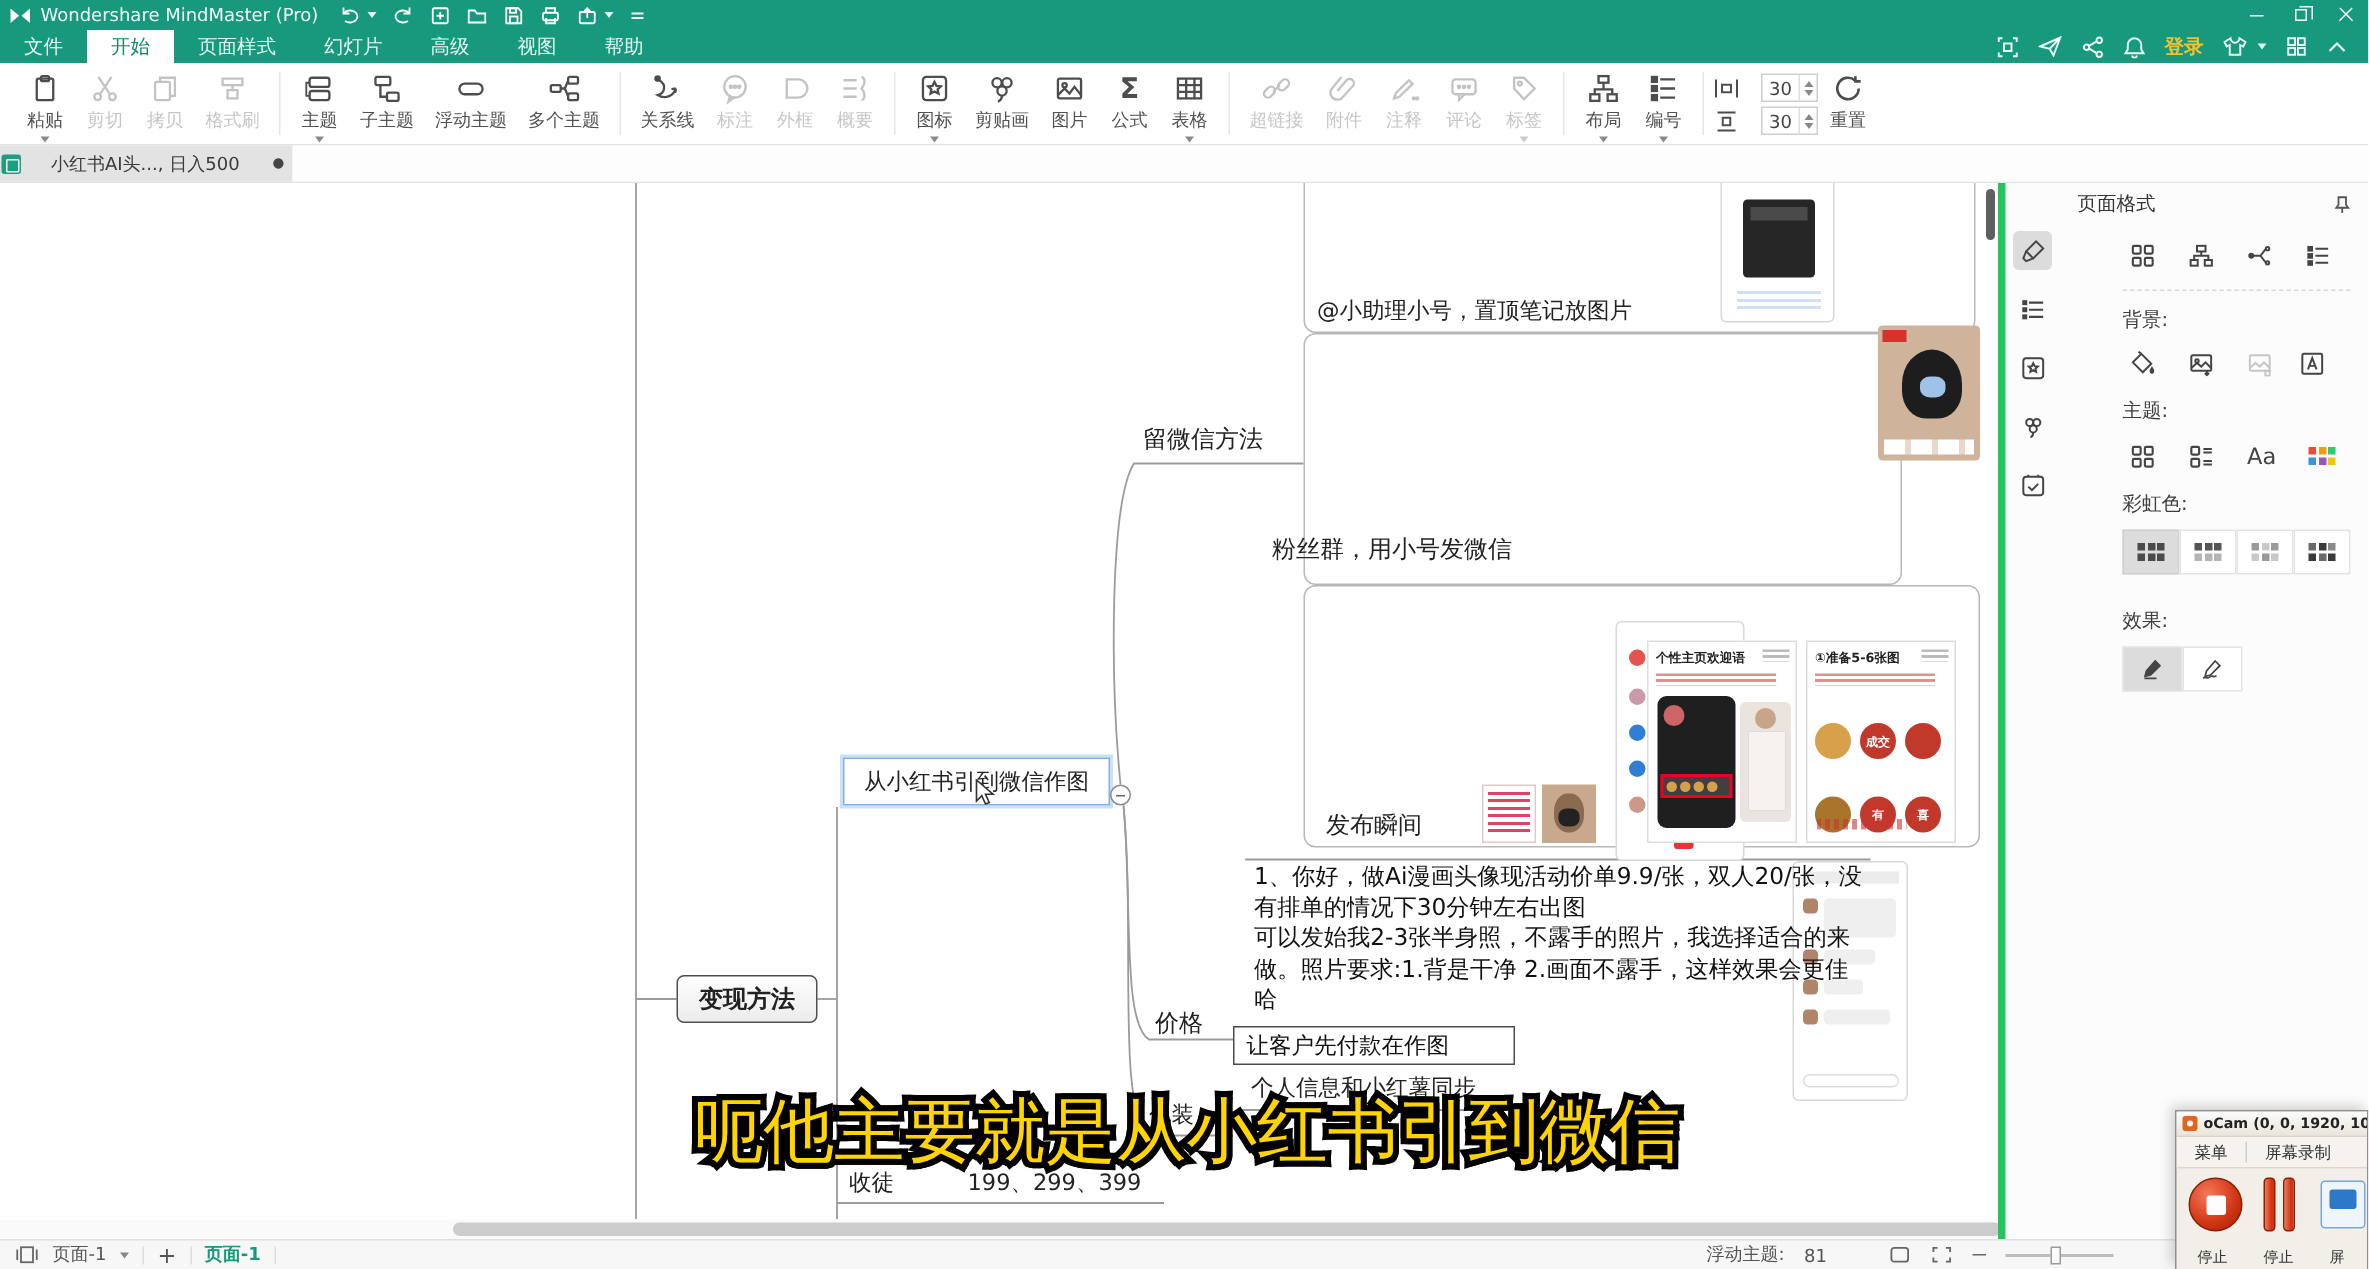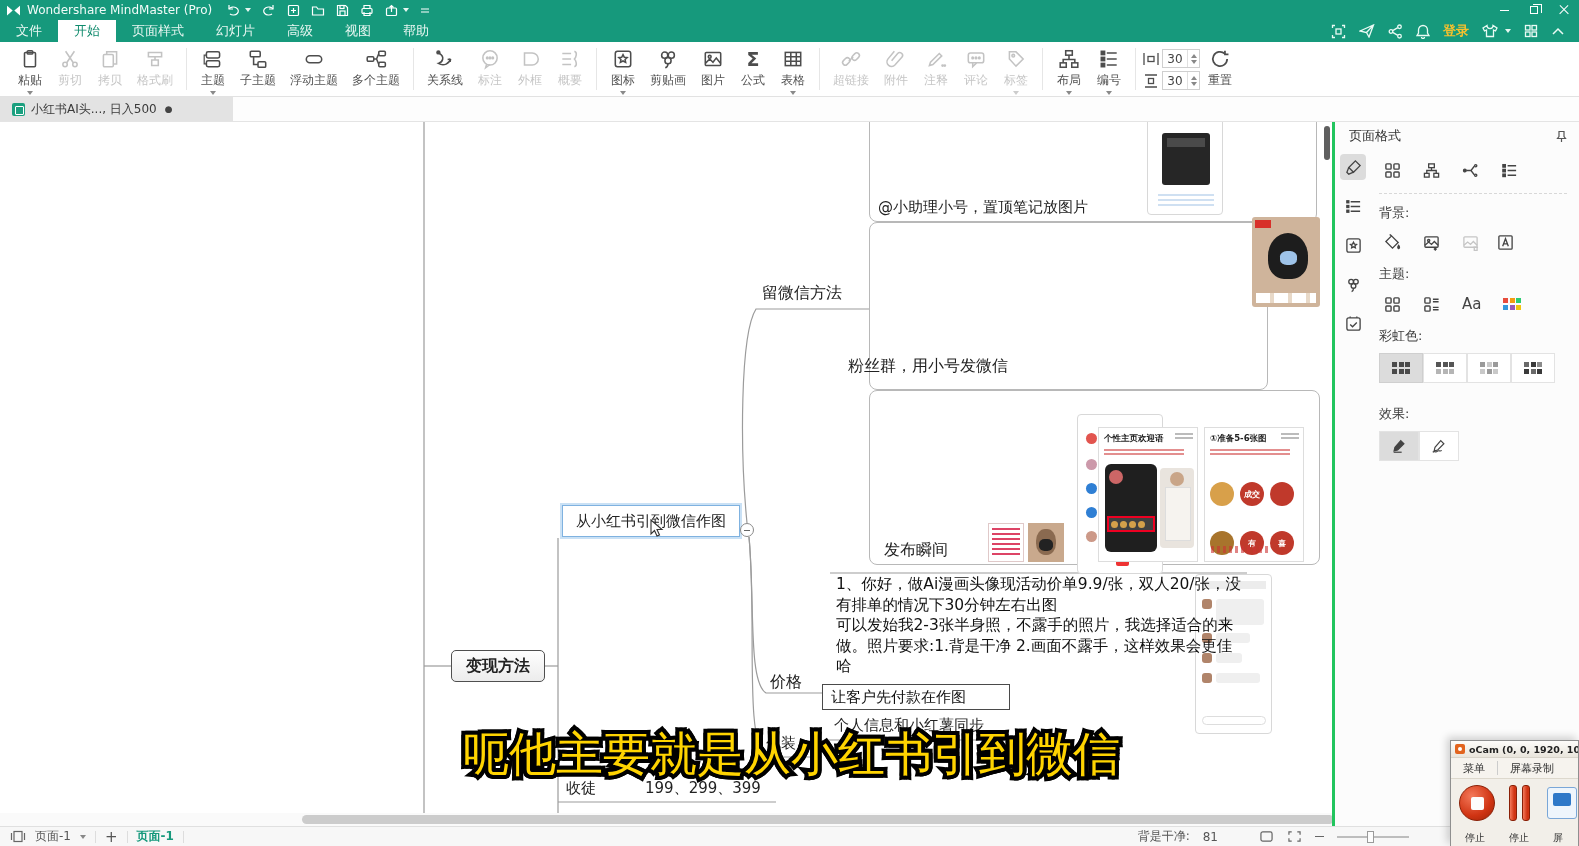--- a/index.html
+++ b/index.html
@@ -37,30 +37,30 @@
   .rsep { width:1px; background:#e6e6e6; margin:6px 0; }
   .ri { display:flex; flex-direction:column; align-items:center; padding:6px 7px 0 7px; min-width:40px; cursor:default; }
   .ri .ric { height:22px; display:flex; align-items:center; justify-content:center; color:#4d4d4d; }
   .ri .ril { font-size:12px; color:#525252; margin-top:2px; white-space:nowrap; }
   .ri .dropcaret { width:0;height:0;border-left:3px solid transparent;border-right:3px solid transparent;border-top:4px solid #8a8a8a; margin-top:2px;}
   .ri.dis .ric { color:#c3c3c3; }
   .ri.dis .ril { color:#c6c6c6; }
   .ri.dis .dropcaret { border-top-color:#ccc; }
   .sigma { font-size:19px; font-weight:bold; line-height:20px; }
   .spacing-col { display:flex; flex-direction:column; gap:3px; padding-top:7px; }
-  .spin-row { display:flex; align-items:center; gap:2px; color:#4d4d4d;}
+  .spin-row { display:flex; align-items:center; gap:14px; color:#4d4d4d;}
   .spinbox { width:38px; height:19px; border:1px solid #cfcfcf; display:flex; align-items:center; }
   .spin-val { flex:1; text-align:center; font-size:12px; color:#444; }
   .spin-arrows { width:12px; border-left:1px solid #e0e0e0; height:100%; display:flex; flex-direction:column; align-items:center; justify-content:center; gap:2px;}
   .tri-up { width:0;height:0;border-left:3px solid transparent;border-right:3px solid transparent;border-bottom:4px solid #888;}
   .tri-dn { width:0;height:0;border-left:3px solid transparent;border-right:3px solid transparent;border-top:4px solid #888;}
 
   
   .tabbar { height:25px; background:#f4f4f4; border-bottom:1px solid #e4e4e4; display:flex; align-items:stretch; }
-  .doctab { width:233px; background:#e3e3e3; display:flex; align-items:center; gap:6px; padding:0 12px; }
+  .doctab { width:195px; background:#e3e3e3; display:flex; align-items:center; gap:20px; padding:0 1px; }
   .doc-icon { width:13px; height:13px; background:#1aa07f; border-radius:2px; position:relative; flex:none;}
   .doc-icon:before{ content:""; position:absolute; left:3px; top:3px; width:7px; height:7px; border:1.5px solid #fff; border-radius:1px;}
   .doctab-title { font-size:12px; color:#3a3a3a; white-space:nowrap; }
   .dirty-dot { font-size:9px; color:#444; margin-left:2px;}
   .tabbar-rest { flex:1; background:#fdfdfd; }
 
   
   .main { display:flex; height:704px; }
   .canvas { position:relative; width:1332px; height:704px; background:#fff; overflow:hidden; }
   .connectors { position:absolute; left:0; top:0; }
@@ -123,21 +123,21 @@
   .scirc-row { display:flex; gap:6px; margin-top:25px; }
   .scirc { width:24px; height:24px; border-radius:50%; display:flex; align-items:center; justify-content:center;
     color:#fff; font-size:8px; font-weight:bold; }
   .pnote2 { position:absolute; left:6px; bottom:8px; width:60px; height:7px; background:repeating-linear-gradient(90deg,#c33 0 3px, transparent 3px 6px); opacity:.6;}
 
   .v-thumb { position:absolute; right:2px; top:4px; width:6px; height:34px; background:#5f5f5f; border-radius:3px; }
   .h-scroll { position:absolute; left:0; top:691px; width:1332px; height:13px; background:#fafafa; }
   .h-thumb { position:absolute; left:302px; top:2px; width:1032px; height:9px; background:#cccccc; border-radius:5px; }
 
   
-  .panel { width:247px; background:#fcfcfc; border-left:3px solid #22c55e; position:relative; }
+  .panel { width:247px; background:#fcfcfc; border-left:5px solid #22c55e; position:relative;padding-left:34px; }
   .panel-header { height:28px; display:flex; align-items:center; padding:0 12px 0 14px; }
   .panel-title { font-size:13px; color:#333; }
   .pin { margin-left:auto; color:#555; }
   .panel-strip { position:absolute; left:0; top:32px; width:36px; display:flex; flex-direction:column; align-items:center; gap:13px; }
   .strip-btn { width:26px; height:26px; display:flex; align-items:center; justify-content:center; border-radius:4px; color:#444; }
   .strip-btn.active { background:#dcdcdc; }
   .panel-content { margin-left:42px; padding:8px 12px 0 2px; }
   .prow { display:flex; align-items:center; gap:8px; margin-bottom:10px; }
   .pbtn { display:flex; align-items:center; gap:4px; padding:4px 5px; border-radius:3px; color:#444;text-align:center; }
   .pbtn .dropcaret { border-top-color:#999; }
@@ -961,21 +961,21 @@
         </svg>
       <span>页面-1</span>
       <span class="tri-dn"></span>
       <span class="sb-sep"></span>
       <span class="sb-plus">+</span>
       <span class="sb-sep"></span>
       <span class="sb-green">页面-1</span>
       <span class="sb-sep"></span>
     </div>
     <div class="sb-right">
-      <span>背是干净:</span>
+      <span>浮动主题:</span>
       <span>81</span>
       <svg width="15" height="13" viewBox="0 0 16 14" fill="none" stroke="#666" stroke-width="1.3" style="margin-left:28px;">
           <rect x="2" y="2" width="12" height="10" rx="2"></rect>
         </svg>
       <svg width="15" height="13" viewBox="0 0 16 14" fill="none" stroke="#666" stroke-width="1.3">
           <path d="M2 5 V2 h3 M11 2 h3 v3 M14 9 v3 h-3 M5 12 H2 V9"></path>
         </svg>
       <span class="minus-g"></span>
       <span class="zoom-track">
           <span class="zoom-handle"></span>

